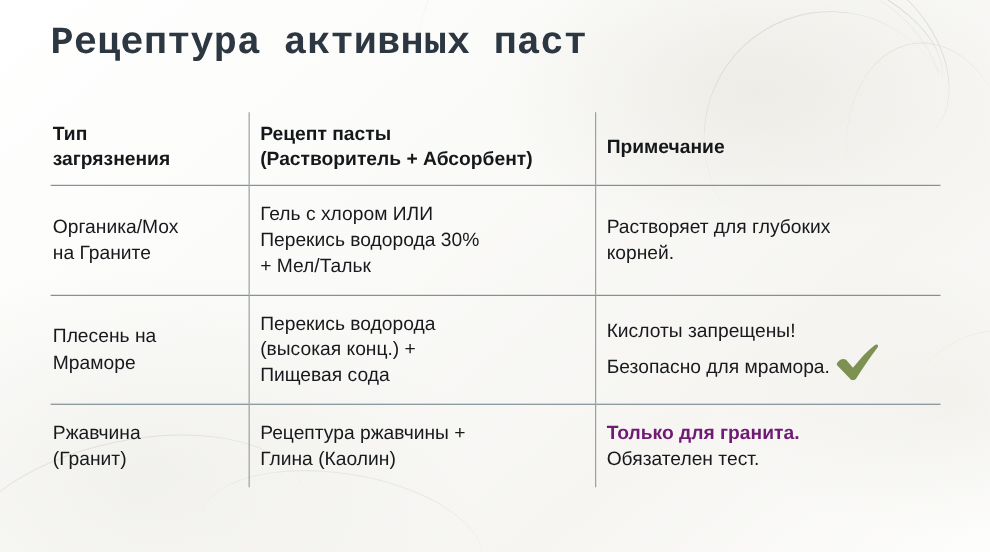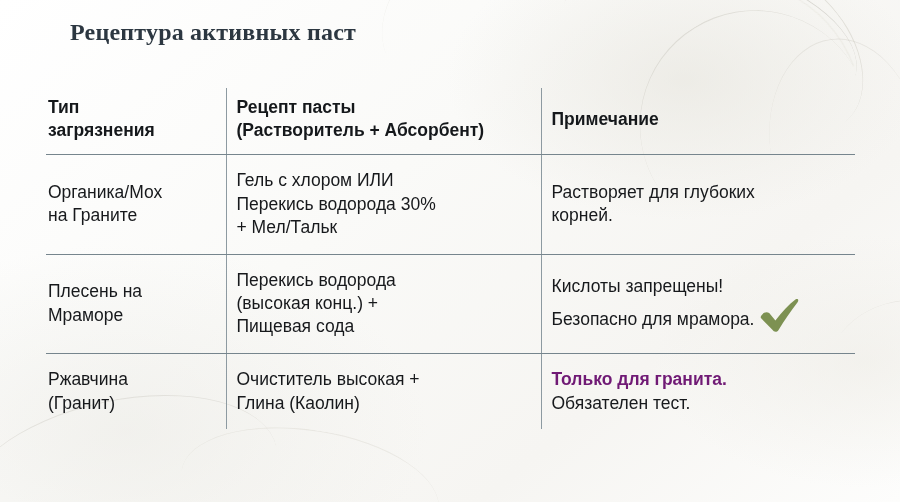--- a/index.html
+++ b/index.html
@@ -56,35 +56,34 @@
     filter: blur(0.4px);
   }
   .vein-soft.s1 { left: 600px; top: -20px; width: 260px; height: 260px; border: 1px solid rgba(214,212,202,0.30); border-color: rgba(214,212,202,0.30) transparent transparent transparent; transform: rotate(25deg); }
   .vein-soft.s2 { left: 60px;  top: 330px; width: 300px; height: 240px; border: 1px solid rgba(216,214,204,0.26); border-color: transparent transparent rgba(216,214,204,0.26) transparent; transform: rotate(-6deg); }
 
   
   .title {
     position: absolute;
     left: 46px;
     top: 19px;
-    font-family: Liberation Serif, serif;
+    font-family: Liberation Mono, monospace;
     font-weight: bold;
-    font-size: 24px;
+    font-size: 35px;
     line-height: 1.15;
     letter-spacing: 0.2px;
     color: #2c3741;
     white-space: nowrap;
-    margin-left: 24px;
   }
 
   
   .recipe-table {
     position: absolute;
     left: 46px;
-    top: 88px;
+    top: 102px;
     width: 809px;
     border-collapse: collapse;
     table-layout: fixed;
   }
   .recipe-table col.c1 { width: 180px; }
   .recipe-table col.c2 { width: 315px; }
   .recipe-table col.c3 { width: 314px; }
 
   .recipe-table th,
   .recipe-table td {
@@ -263,21 +262,21 @@
 
       <tr class="row-h4">
         <td>
           <div class="cell first body-cell">
             <span>Ржавчина</span><br>
             <span>(Гранит)</span>
           </div>
         </td>
         <td class="sep">
           <div class="cell body-cell">
-            <span>Очиститель высокая +</span><br>
+            <span>Рецептура ржавчины +</span><br>
             <span>Глина (Каолин)</span>
           </div>
         </td>
         <td class="sep">
           <div class="cell body-cell">
             <span class="note-emph">Только для гранита.</span>
             <span class="note-plain">Обязателен тест.</span>
           </div>
         </td>
       </tr>

